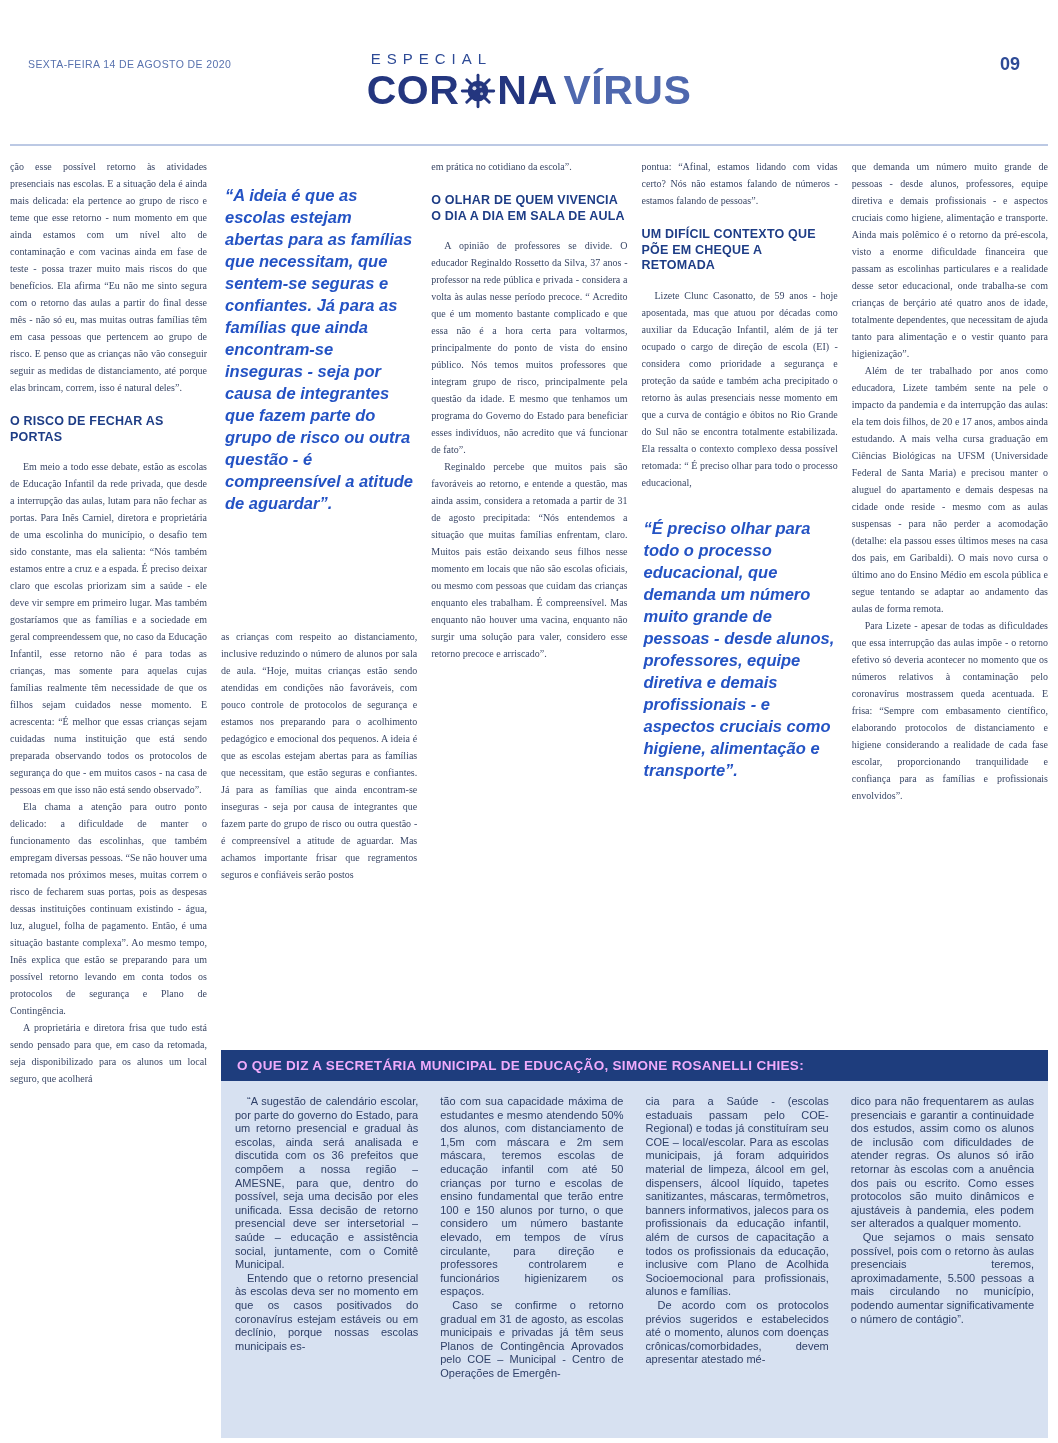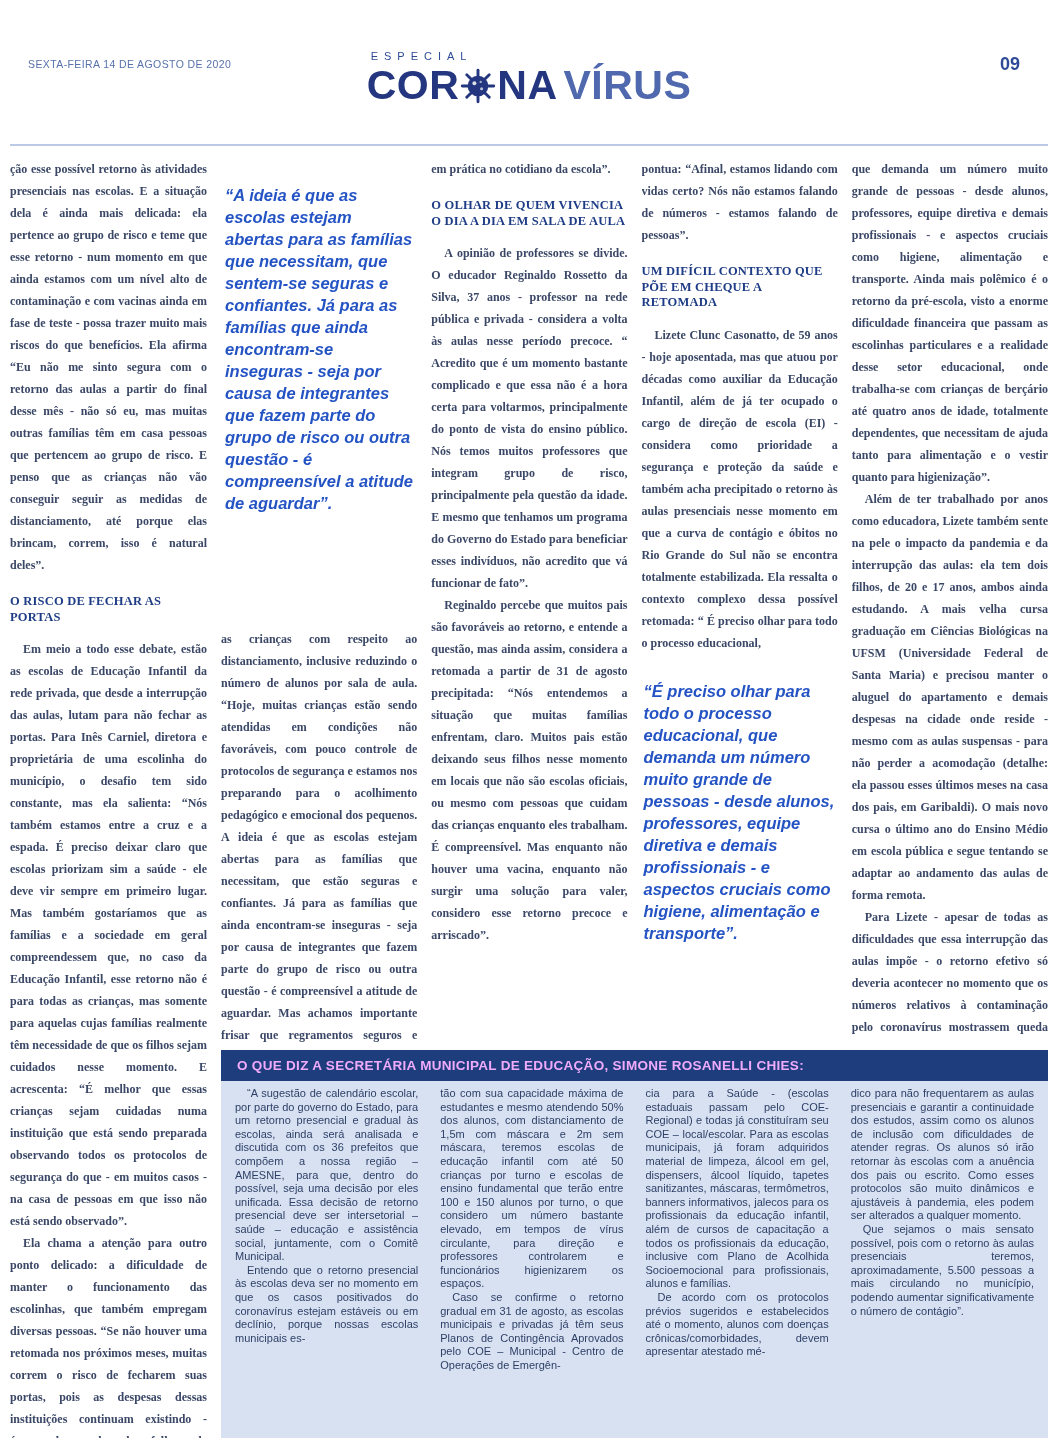--- a/index.html
+++ b/index.html
@@ -17,64 +17,64 @@
     font-family:"Liberation Sans", sans-serif; font-size:10.5px;
     color:#5872ae; letter-spacing:.4px;
   }
   .page-number {
     position:absolute; right:38px; top:36px;
     font-family:"Liberation Sans", sans-serif; font-size:18px; font-weight:bold;
     color:#2d4a96;
   }
   .masthead-center { width:fit-content; margin:0 auto; padding-top:32px; text-align:left; }
   .kicker {
-    font-family:"Liberation Sans", sans-serif; font-size:11px;
+    font-family:"Liberation Sans", sans-serif; font-size:15px;
     letter-spacing:6px; color:#2d4a96; margin-left:4px;
   }
   .mast-title {
     font-family:"Liberation Sans", sans-serif; font-size:41px; line-height:46px;
     color:#24367f; letter-spacing:.5px; white-space:nowrap;
   }
   .t-bold { font-weight:bold;text-align:right; }
   .t-light { font-weight:bold; color:#4f68ae; margin-left:6px; }
   .virus-icon { display:inline-block; width:36px; height:36px; vertical-align:-5px; margin:0 1px; }
   .header-rule { height:2px; background:#bcc9e4; margin:0 10px; flex:0 0 2px; }
 
   
   .content { flex:1; display:flex; gap:14px; padding:12px 10px 6px 10px; overflow:hidden; }
   .col { overflow:hidden; }
   .col-first { flex:0 0 197px; width:197px; }
   .right-area { flex:1; display:flex; flex-direction:column; overflow:hidden; }
   .top-cols { flex:1; display:flex; gap:14px; overflow:hidden; }
   .top-cols .col { flex:1; }
 
   p.body {
-    font-size:12px; line-height:22px; text-align:justify; text-indent:13px;font-weight:bold;
+    font-size:10px; line-height:17px; text-align:justify; text-indent:13px;
   }
   p.body.cont { text-indent:0; }
   .colhead {
-    font-family:Liberation Serif, serif; font-size:12.5px; line-height:15.5px;
+    font-family:Liberation Sans, sans-serif; font-size:12.5px; line-height:15.5px;
     font-weight:bold; color:#1e3d86; letter-spacing:.2px;
     margin:18px 0 13px 0; text-transform:uppercase;
   }
   .pullquote {
     font-family:"Liberation Sans", sans-serif; font-weight:bold; font-style:italic;
     font-size:16.5px; line-height:22px; color:#2453c4; 
   }
   .pullquote-top { padding:26px 4px 32px 4px; min-height:470px; }
   .pullquote-mid { padding:26px 2px 6px 2px; }
 
   
   .secretary { flex:0 0 388px; display:flex; flex-direction:column; margin-top:8px; overflow:hidden; }
   .sec-header {
     background:#1e3d7d; color:#f0abfc;
     font-family:"Liberation Sans", sans-serif; font-weight:bold; font-size:13.5px;
     letter-spacing:.3px; padding:8px 16px; flex:0 0 auto;
   }
-  .sec-body { flex:1; background:#d7e1f1; display:flex; gap:22px; padding:6px 14px; overflow:hidden; }
+  .sec-body { flex:1; background:#d7e1f1; display:flex; gap:22px; padding:14px 14px; overflow:hidden; }
   .sec-col {
     flex:1; overflow:hidden;
     font-family:"Liberation Sans", sans-serif; font-size:11px; line-height:13.6px;
     text-align:justify; color:#2f4068;
   }
   .sec-col p { text-indent:12px; }
   .sec-col p.cont { text-indent:0; }
 
   
   .bottom-bar { flex:0 0 15px; background:#203a78; margin-top:2px; }

